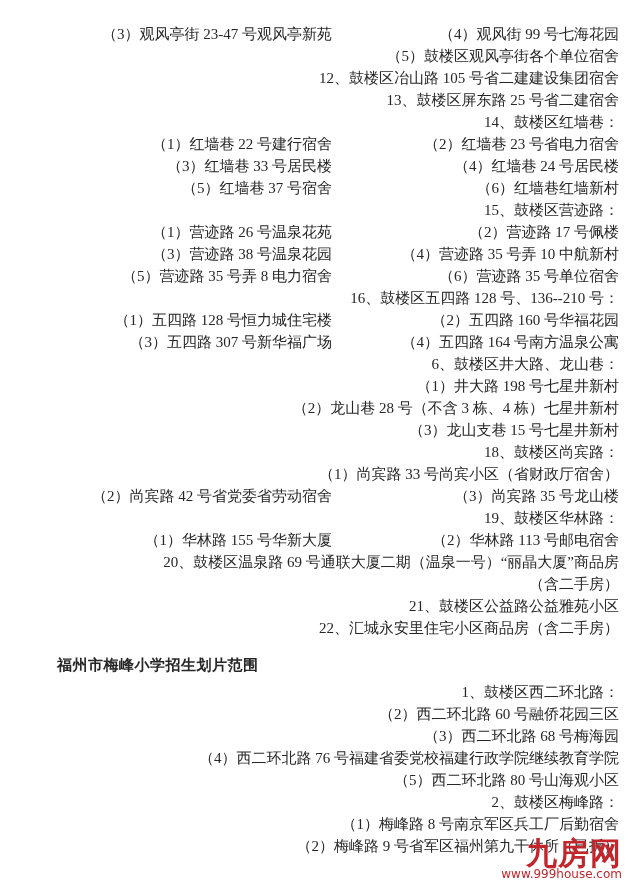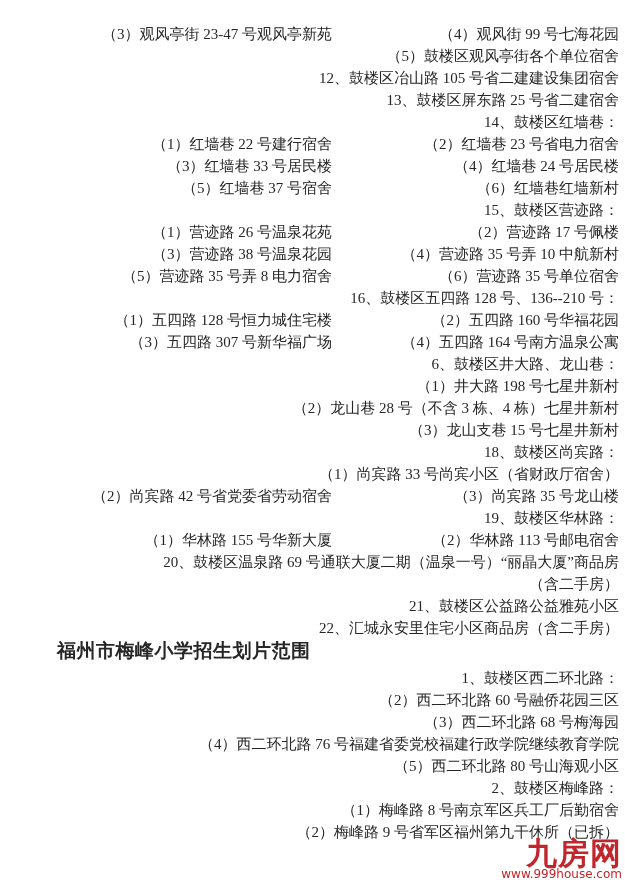--- a/index.html
+++ b/index.html
@@ -17,22 +17,23 @@
     line-height:22px;
   }
   .line{white-space:pre-wrap;text-align:right;}
   .line.sub{padding-left:13px;}
   .line.cont{padding-left:31px;}
   .line.pair{display:flex;padding-left:13px;}
   .line.pair .c1{flex:0 0 262px;}
   .line.pair .c2{flex:1 1 auto;}
   .heading{
     font-weight:bold;
-    font-size:19px;
+    font-size:15px;
     line-height:24px;
+    margin-top:14px;
     margin-bottom:4px;
     letter-spacing:0.5px;
   }
   .watermark{
     position:absolute;
     right:3px;
     bottom:2px;
     text-align:right;
     font-family:"DejaVu Sans","Liberation Sans",sans-serif;
   }

